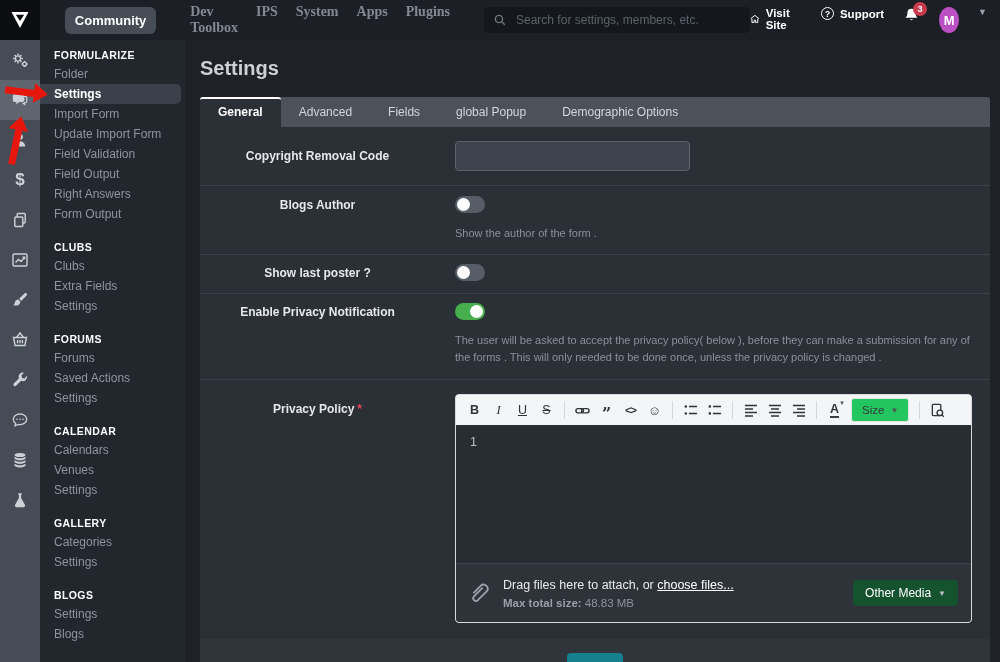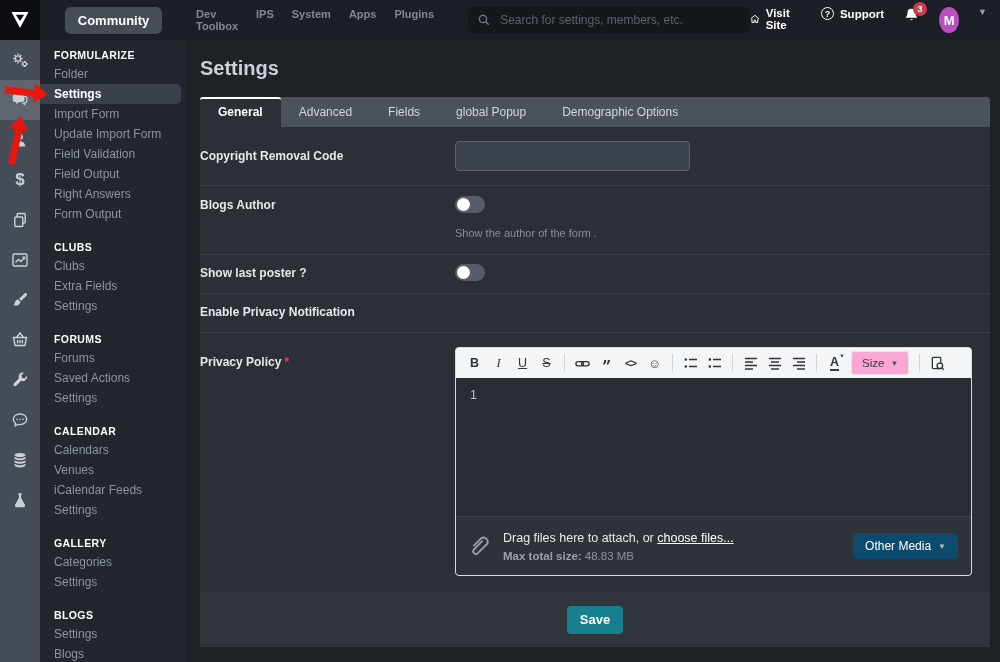--- a/index.html
+++ b/index.html
@@ -6,21 +6,21 @@
   *{box-sizing:border-box;}
   #app{position:relative;width:1000px;height:662px;background:#1e2126;overflow:hidden;
        font-family:"Liberation Sans",sans-serif;-webkit-font-smoothing:antialiased;}
 
   
   .topbar{position:absolute;top:0;left:0;right:0;height:40px;background:#1c2026;display:flex;align-items:center;z-index:5;}
   .logo-box{width:40px;height:40px;background:#0b0d11;display:flex;align-items:center;justify-content:center;flex:0 0 auto;}
   .brand-btn{margin-left:25px;width:112px;height:27px;background:#464d56;border-radius:6px;color:#fff;
              font-size:13px;font-weight:bold;display:flex;align-items:center;justify-content:center;}
   .top-nav{margin-left:32px;display:flex;gap:14px;}
-  .top-nav .nav-link{font-size:11px;font-weight:bold;color:#818992;padding:4px 2px;}
+  .top-nav .nav-link{font-size:14px;font-weight:bold;color:#818992;padding:4px 2px;font-family:Liberation Serif, serif;}
   .search-box{margin-left:32px;width:322px;height:26px;background:#14171b;border-radius:5px;display:flex;align-items:center;padding:0 10px;gap:8px;}
   .search-box input{flex:1;background:transparent;border:none;outline:none;color:#aab0b8;font-size:12px;font-family:"Liberation Sans",sans-serif;}
   .search-box input::placeholder{color:#5c636c;}
   .top-right{margin-left:auto;display:flex;align-items:flex-start;gap:19px;padding-right:13px;}
   .top-action{display:flex;align-items:center;gap:6px;color:#fff;font-size:11.5px;font-weight:bold;}
   .q-circle{width:13px;height:13px;border:1.5px solid #fff;border-radius:50%;font-size:9px;font-weight:bold;
             display:flex;align-items:center;justify-content:center;color:#fff;}
   .bell-wrap{position:relative;width:20px;height:20px;}
   .badge{position:absolute;top:-5px;right:-7px;min-width:14px;height:14px;border-radius:8px;background:#c93a4c;
          color:#fff;font-size:9px;font-weight:bold;display:flex;align-items:center;justify-content:center;padding:0 3px;}
@@ -45,21 +45,21 @@
   
   .main{position:absolute;top:40px;left:185px;right:0;bottom:0;background:#1e2126;}
   .page-title{position:absolute;left:15px;top:17px;font-size:20px;font-weight:600;color:#cdd1d7;}
   .panel{position:absolute;left:15px;top:57px;width:790px;}
   .tabs{height:30px;background:#4b525a;border-radius:3px 3px 0 0;display:flex;text-align:center;}
   .tab{padding:0 18px;line-height:30px;font-size:12px;color:#d3d7dc;}
   .tab.active{background:#2b2f36;border-top:2px solid #fff;border-radius:3px 3px 0 0;color:#fff;font-weight:bold;line-height:27px;}
   .form{background:#2b2f36;}
   .frow{display:flex;border-top:1px solid #3a4048;padding:14px 0;}
   .frow:first-child{border-top:none;}
-  .row-label{width:235px;flex:0 0 235px;text-align:left;font-size:12px;font-weight:bold;color:#e6e8eb;padding-top:2px;}
+  .row-label{width:235px;flex:0 0 235px;text-align:center;font-size:12px;font-weight:bold;color:#e6e8eb;padding-top:2px;}
   .row-field{margin-left:20px;flex:1;min-width:0;}
   .req{color:#e0465a;margin-left:3px;font-weight:bold;}
   .text-input{width:235px;height:30px;background:#3d434c;border:1px solid #5c636d;border-radius:4px;color:#dfe2e6;
               padding:0 8px;font-size:12px;outline:none;font-family:"Liberation Sans",sans-serif;}
   .row-pad .row-label{padding-top:8px;}
   .toggle{width:30px;height:17px;border-radius:9px;background:#565d67;position:relative;display:inline-block;}
   .toggle .knob{width:13px;height:13px;border-radius:50%;background:#fff;position:absolute;top:2px;left:2px;}
   .toggle.on{background:#47ae4e;}
   .toggle.on .knob{left:auto;right:2px;}
   .desc{max-width:516px;font-size:11px;color:#8a919b;line-height:1.55;margin-top:8px;}
@@ -72,30 +72,30 @@
   .ed-i{font-style:italic;font-family:"Liberation Serif",serif;}
   .ed-u{text-decoration:underline;}
   .ed-s{text-decoration:line-through;}
   .ed-q{font-family:"DejaVu Serif",serif;font-weight:bold;font-size:16px;line-height:10px;padding-top:7px;}
   .ed-code{font-weight:bold;font-size:11px;letter-spacing:-1px;}
   .ed-smiley{font-size:13px;}
   .ed-sep{width:1px;height:18px;background:#d4d7da;margin:0 5px;flex:0 0 auto;}
   .ed-color{position:relative;font-weight:bold;}
   .ed-color .A{border-bottom:2px solid #3a3f45;line-height:13px;display:inline-block;}
   .ed-color .mini-caret{position:absolute;top:1px;right:1px;font-size:6px;color:#555;}
-  .ed-size{background:#f9a8d4;border:1px solid #e2e5e8;border-radius:3px;height:24px;padding:0 10px;margin:0 4px;
+  .ed-size{background:#22c55e;border:1px solid #e2e5e8;border-radius:3px;height:24px;padding:0 10px;margin:0 4px;
            display:flex;align-items:center;gap:6px;font-size:11.5px;color:#33373c;}
   .ed-size .caret{color:#555;font-size:8px;}
   .ed-content{background:#282c33;height:138px;padding:10px 14px;font-size:12.5px;color:#bcc0c6;}
   .ed-attach{background:#2e333a;border-top:1px solid #3d434b;height:59px;padding:9px 13px;display:flex;align-items:center;gap:13px;}
   .attach-lines{font-size:12.5px;color:#e8eaec;}
   .attach-link{text-decoration:underline;color:#fff;}
   .attach-sub{margin-top:5px;font-size:11.5px;color:#8d949e;}
   .attach-sub b{color:#99a0aa;}
-  .other-media{margin-left:auto;background:#0c4a6e;border-radius:4px;height:26px;padding:0 12px;color:#fff;
+  .other-media{margin-left:auto;background:#14532d;border-radius:4px;height:26px;padding:0 12px;color:#fff;
                font-size:12px;display:flex;align-items:center;gap:7px;flex:0 0 auto;}
   .other-media .caret{color:#b6bcc4;font-size:8px;}
 
   
   .panel-footer{height:55px;background:#30353c;display:flex;align-items:center;justify-content:center;}
   .save-btn{min-width:48px;height:28px;background:#17808f;border:none;border-radius:4px;color:#fff;
             font-size:13px;font-weight:bold;padding:0 13px;font-family:"Liberation Sans",sans-serif;}
 
   
   .anno{position:absolute;z-index:20;}
@@ -271,21 +271,20 @@
     <div class="nav-section">
       <div class="section-title">FORUMS</div>
       <div class="nav-item">Forums</div>
       <div class="nav-item">Saved Actions</div>
       <div class="nav-item">Settings</div>
     </div>
     <div class="nav-section">
       <div class="section-title">CALENDAR</div>
       <div class="nav-item">Calendars</div>
       <div class="nav-item">Venues</div>
-      <div class="nav-item">iCalendar Feeds</div>
       <div class="nav-item">Settings</div>
     </div>
     <div class="nav-section">
       <div class="section-title">GALLERY</div>
       <div class="nav-item">Categories</div>
       <div class="nav-item">Settings</div>
     </div>
     <div class="nav-section">
       <div class="section-title">BLOGS</div>
       <div class="nav-item">Settings</div>
@@ -324,20 +323,24 @@
 
         <div class="frow" style="padding:9px 0 8px;">
           <div class="row-label">Show last poster ?</div>
           <div class="row-field">
             <span class="toggle"><span class="knob"></span></span>
           </div>
         </div>
 
         <div class="frow" style="padding:9px 0 13px;">
           <div class="row-label">Enable Privacy Notification</div>
+          <div class="row-field">
+            <span class="toggle on"><span class="knob"></span></span>
+            <div class="desc">The user will be asked to accept the privacy policy( below ), before they can make a submission for any of the forms . This will only needed to be done once, unless the privacy policy is changed .</div>
+          </div>
         </div>
 
         <div class="frow" style="padding:12px 0 16px;">
           <div class="row-label" style="padding-top:10px;">
             <span>Privacy Policy</span><span class="req">*</span>
           </div>
           <div class="row-field">
             <div class="editor">
               <div class="ed-toolbar">
                 <span class="ed-btn ed-b">B</span>

